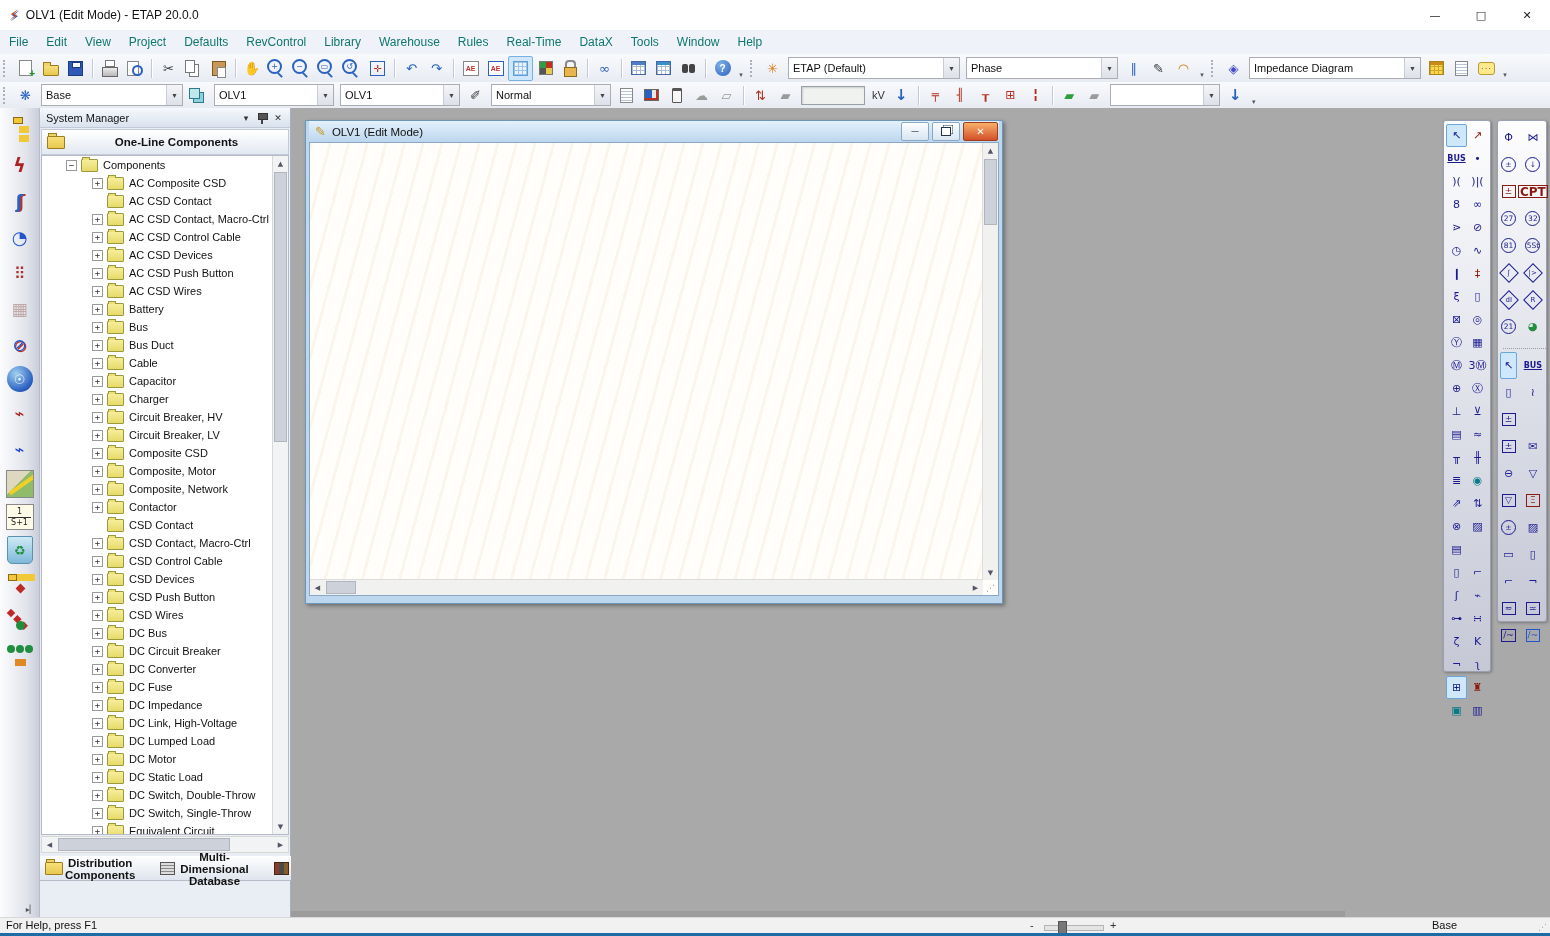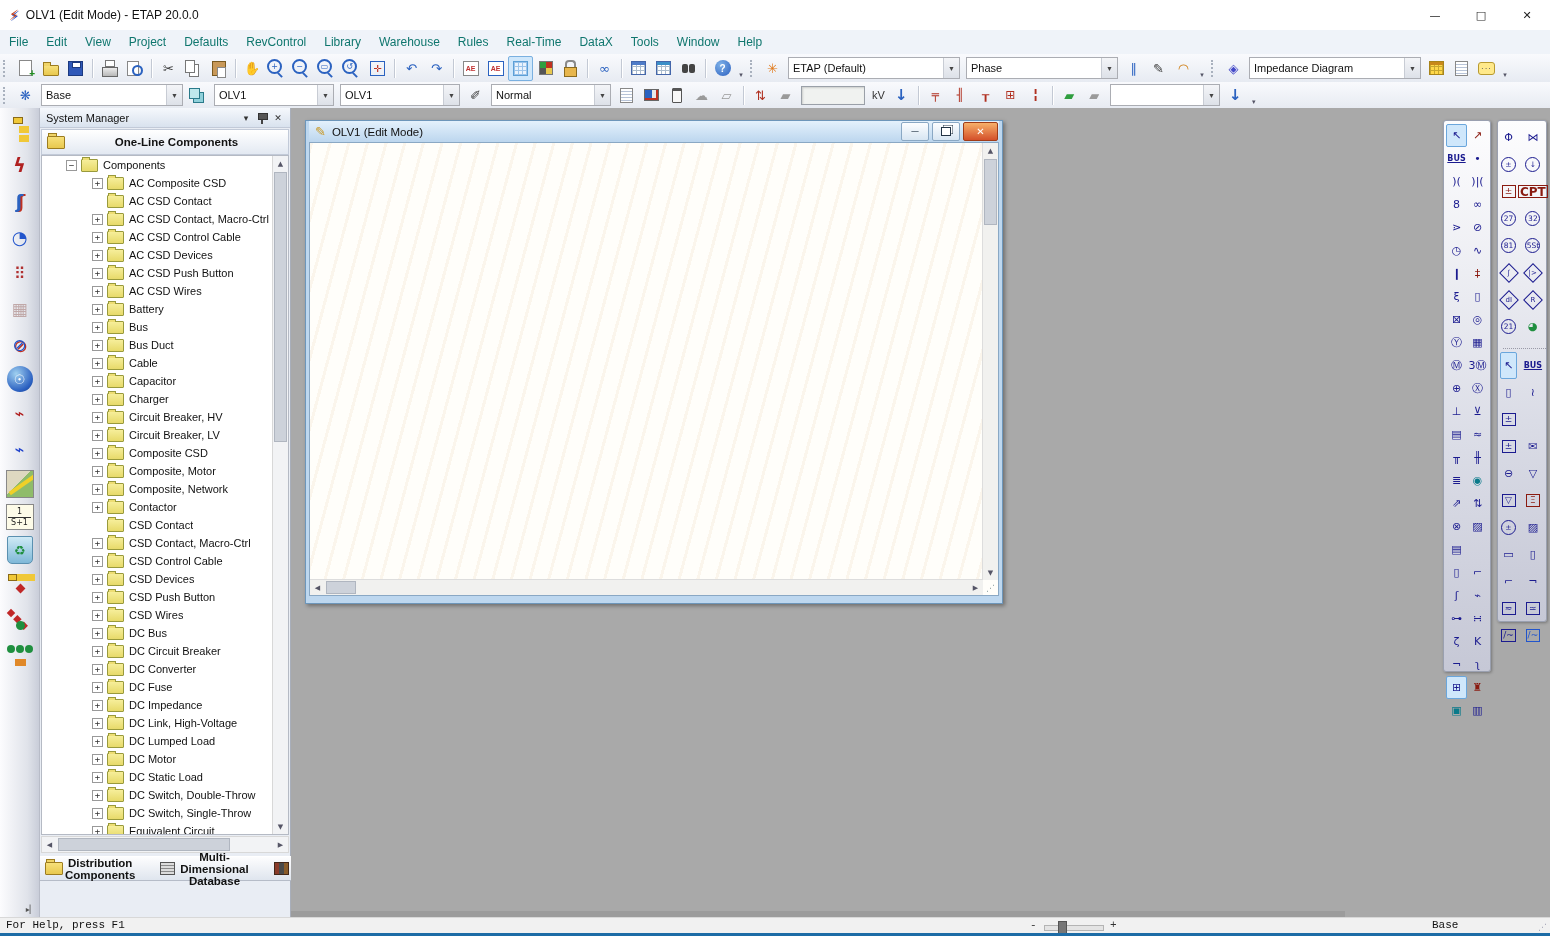--- a/index.html
+++ b/index.html
@@ -258,21 +258,21 @@
             align-items:center;justify-content:center;}
   .c-diam u{text-decoration:none;transform:rotate(-45deg);font-size:7px;}
   .c-sm i{font-size:12px;font-weight:bold;}
   .c-dred i{color:#8a1a10;border-color:#8a1a10;}
   .c-blue i{color:#2255cc;border-color:#2255cc;}
   .c-teal i{color:#0a7a8a;}
   .c-green i{color:#1f8f3f;}
   .bsep{grid-column:1/3;height:8px;border-bottom:1px dotted #9a9aa8;margin:0 3px 3px;}
   
   #statusbar{position:absolute;left:0;bottom:0;width:100%;height:18px;background:#f1f1f1;
-             border-top:1px solid #d8d8d8;font-size:11px;font-family:Liberation Mono, monospace;}
+             border-top:1px solid #d8d8d8;font-size:11px;}
   #statusbar::after{content:"";position:absolute;left:0;bottom:0;width:100%;height:3px;background:#1d6ca6;}
   .st-help{position:absolute;left:6px;top:1px;}
   .st-minus{position:absolute;left:1030px;top:1px;color:#333;}
   .st-track{position:absolute;left:1044px;top:7px;width:58px;height:4px;background:#e4e4e4;border:1px solid #b4b4b4;}
   .st-thumb{position:absolute;left:1058px;top:3px;width:7px;height:11px;background:#777;border:1px solid #555;}
   .st-plus{position:absolute;left:1110px;top:1px;color:#333;}
   .st-config{position:absolute;left:1432px;top:1px;}
   .st-grip{position:absolute;right:3px;bottom:4px;color:#aab;font-size:9px;font-family:"DejaVu Sans",sans-serif;}
   .st-grip::before{content:"⋰";}
 </style>

